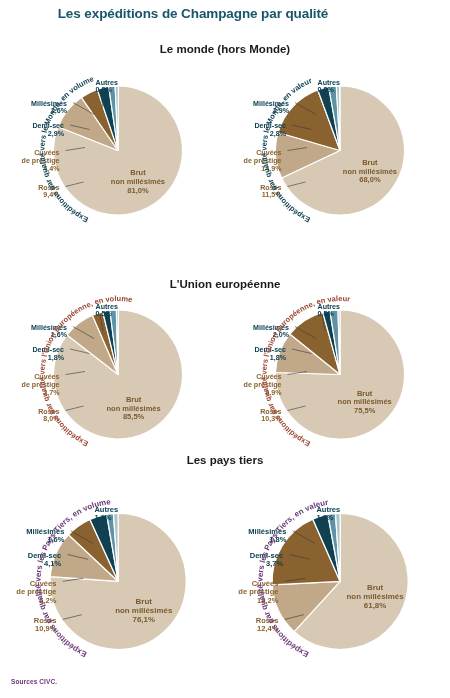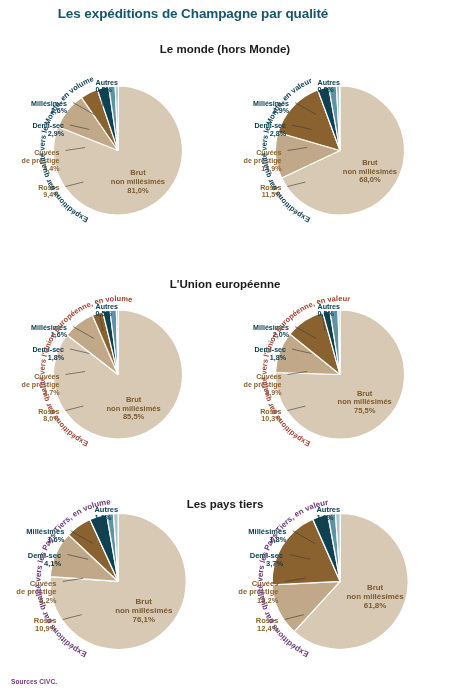--- a/index.html
+++ b/index.html
@@ -15,21 +15,21 @@
     text-align:center;
     font-size:13.5px;font-weight:bold;color:#17556b;
     letter-spacing:-0.1px;
   }
   .section-heading{
     position:absolute;width:450px;left:0;text-align:center;
     font-size:11.5px;font-weight:bold;color:#1b1b1b;
   }
   #heading-monde{top:43px;}
   #heading-ue{top:268px;margin-top:10px;}
-  #heading-tiers{top:498px;}
+  #heading-tiers{top:454px;}
   .chart-svg{position:absolute;}
   .lbl{font-family:"Liberation Sans", sans-serif;font-weight:bold;}
   .lbl-teal{fill:#0e4152;}
   .lbl-brown{fill:#8a6230;}
   .lbl-brut{fill:#7b5a2e;}
   .curve-teal{fill:#0e4152;}
   .curve-maroon{fill:#9c4430;}
   .curve-purple{fill:#6c3a78;}
   .leader{stroke:#3a3a3a;stroke-width:0.8;fill:none;}
   #sources{

